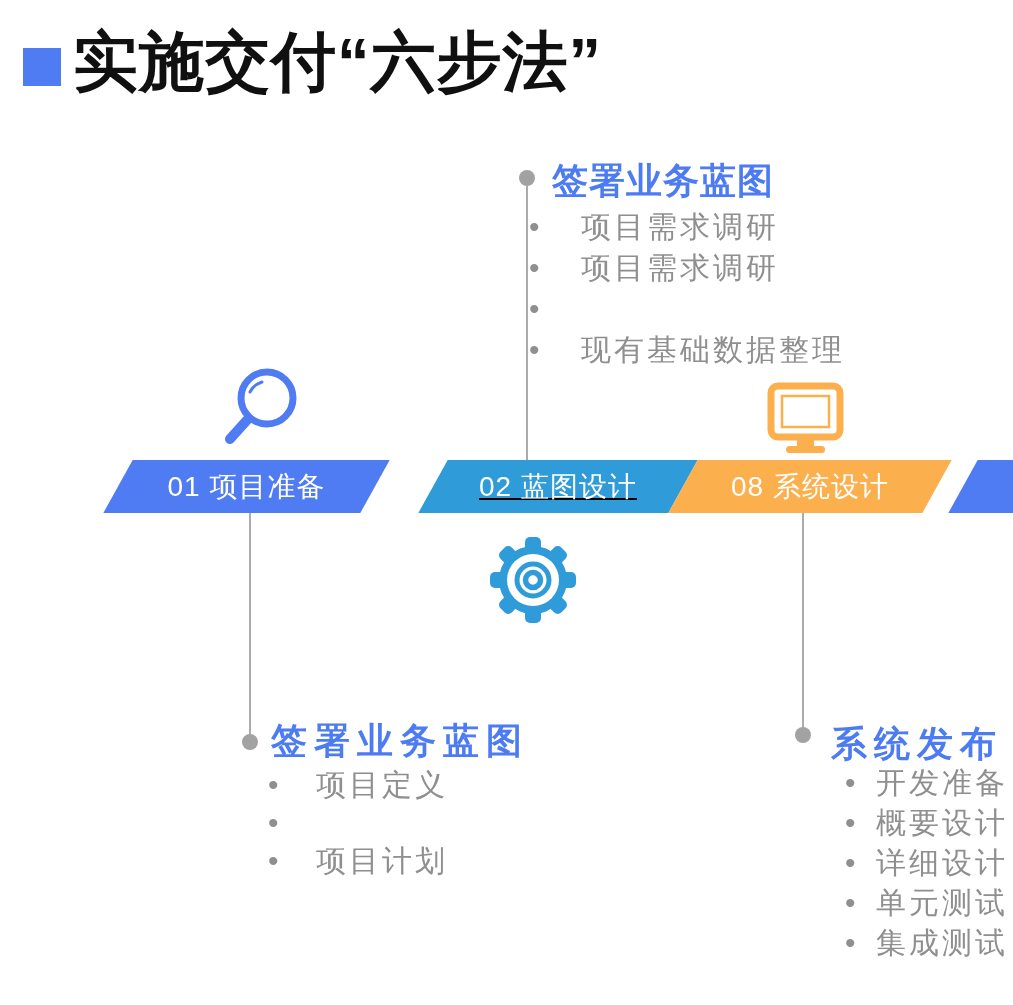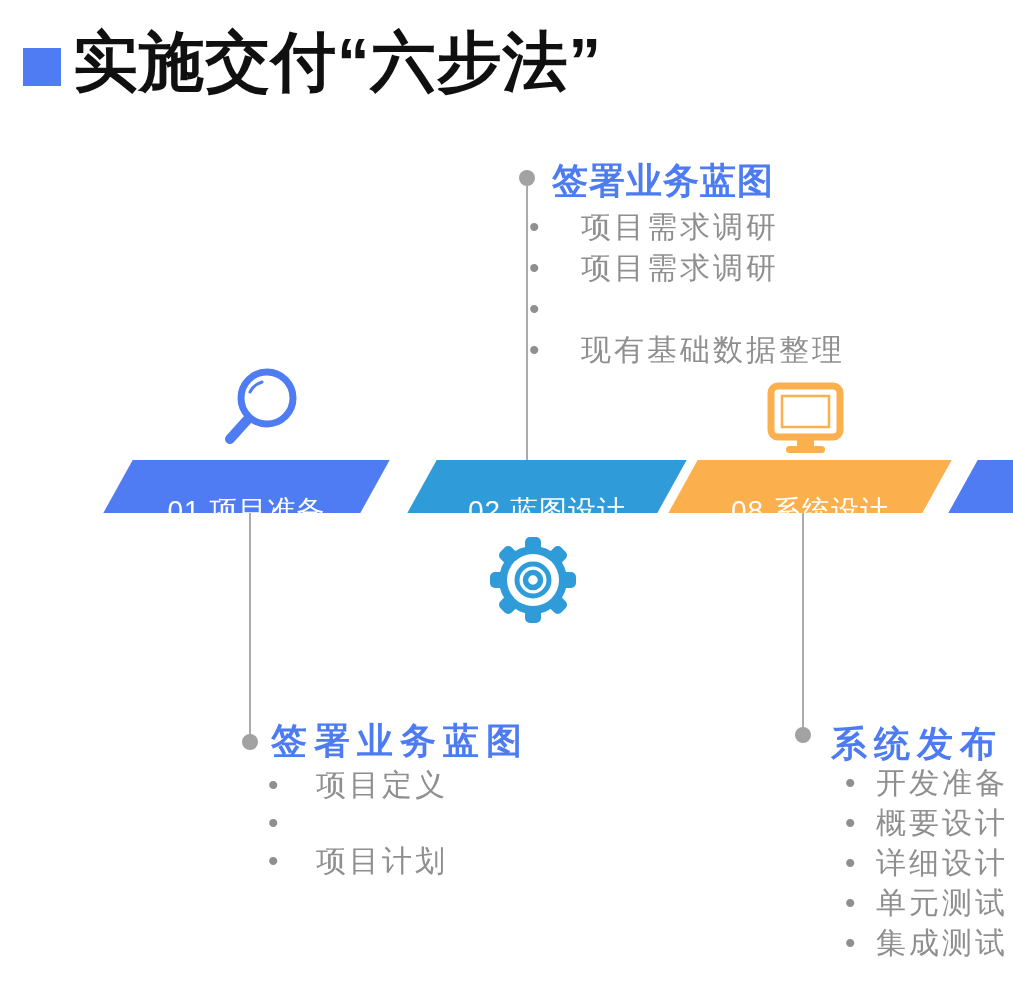--- a/index.html
+++ b/index.html
@@ -10,23 +10,23 @@
 
   
   .header { position:absolute; left:23px; top:18px; display:flex; align-items:center; }
   .header .sq { width:38px; height:38px; background:#4f7cf3; margin-top:10px; margin-right:12px; }
   .header .title { font-size:65px; font-weight:bold; color:#101010; letter-spacing:1px; white-space:nowrap; }
 
   
   .band { position:absolute; top:460px; height:53px; }
   .band::before { content:""; position:absolute; inset:0; background:var(--c); transform:skewX(-29deg); }
   .band .lbl { position:relative; display:block; text-align:center; line-height:53px;
-               color:#ffffff; font-size:28px; letter-spacing:1px; white-space:nowrap;margin-top:24px; }
+               color:#ffffff; font-size:28px; letter-spacing:1px; white-space:nowrap; }
   #band-1 { left:118px; width:257px; --c:#4f7cf3; }
-  #band-2 { left:422px; width:250px; --c:#2f9cd9; }
+  #band-2 { left:433px; width:250px;text-decoration:underline; --c:#2f9cd9; }
   #band-3 { left:683px; width:254px; --c:#fbaf4d; }
   #band-4 { left:963px; width:170px; --c:#4f7cf3; }
 
   
   .vline { position:absolute; width:2px; background:#ababab; }
   #line-blueprint { left:526px; top:185px; height:275px; }
   #line-kickoff   { left:249px; top:513px; height:222px; }
   #line-release   { left:802px; top:513px; height:215px; }
   .cdot { position:absolute; width:16px; height:16px; border-radius:50%; background:#a2a2a2; }
   #dot-blueprint { left:519px; top:170px; }

